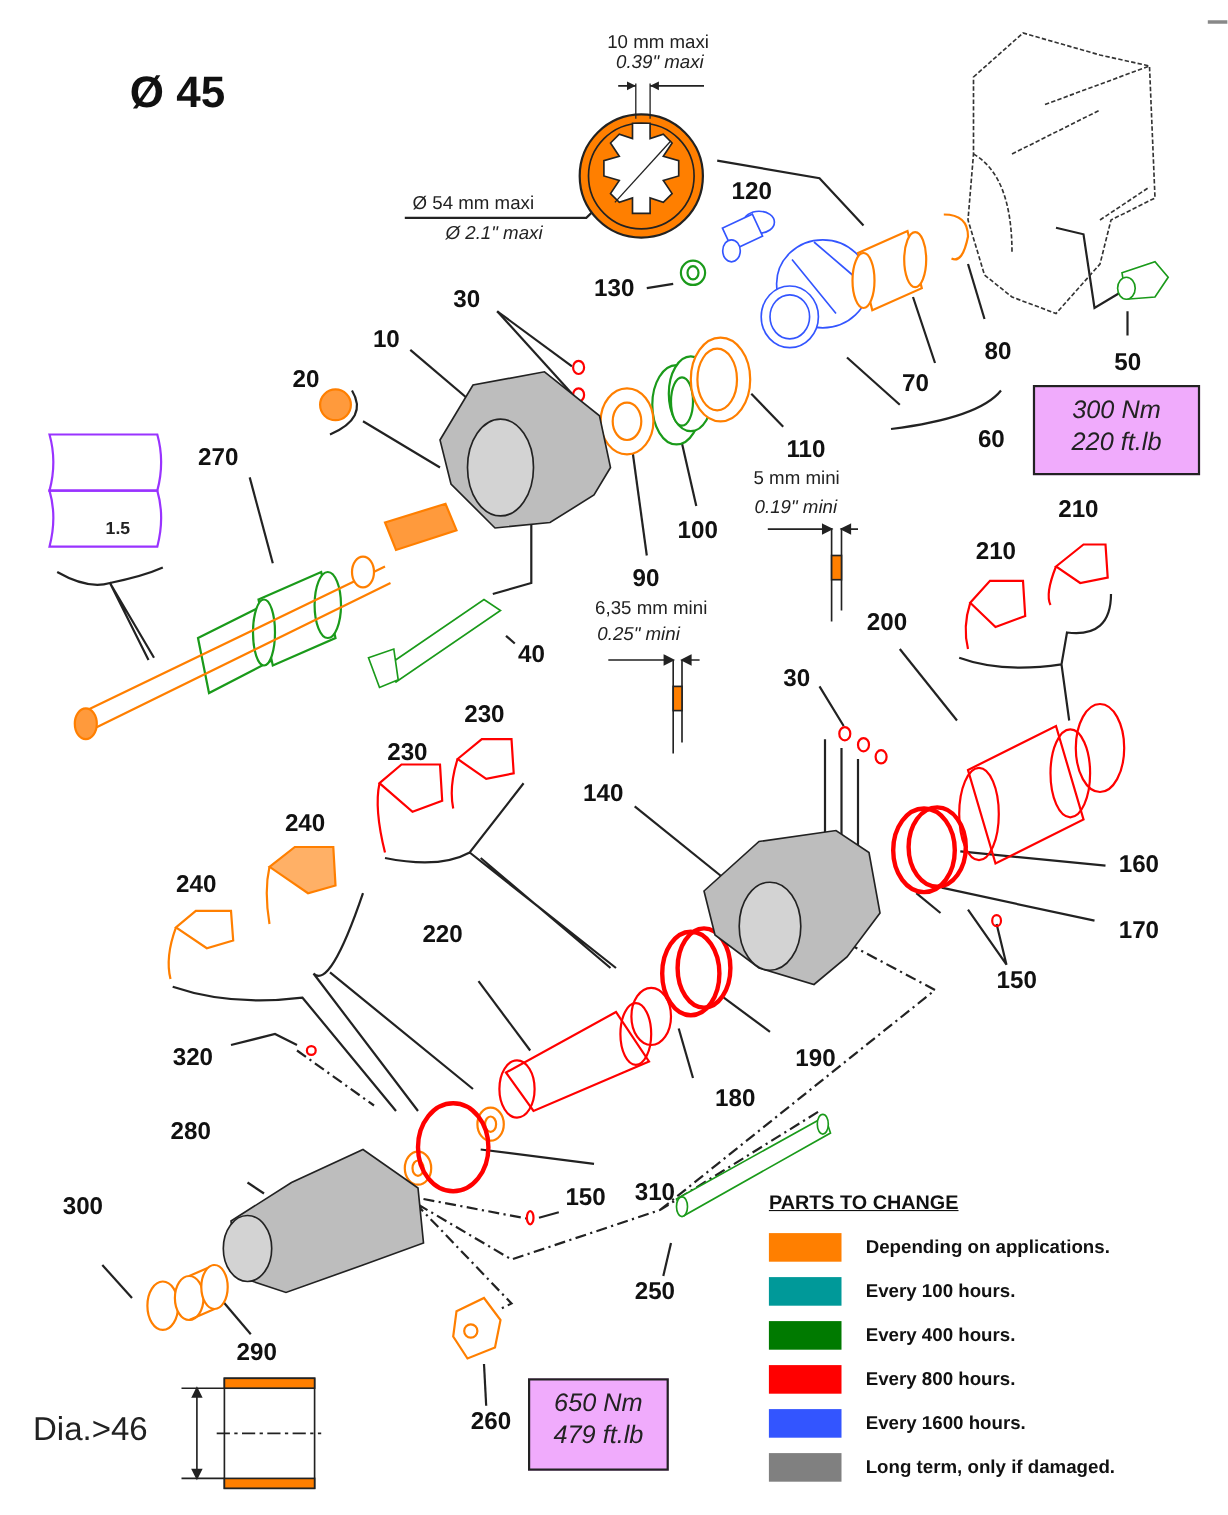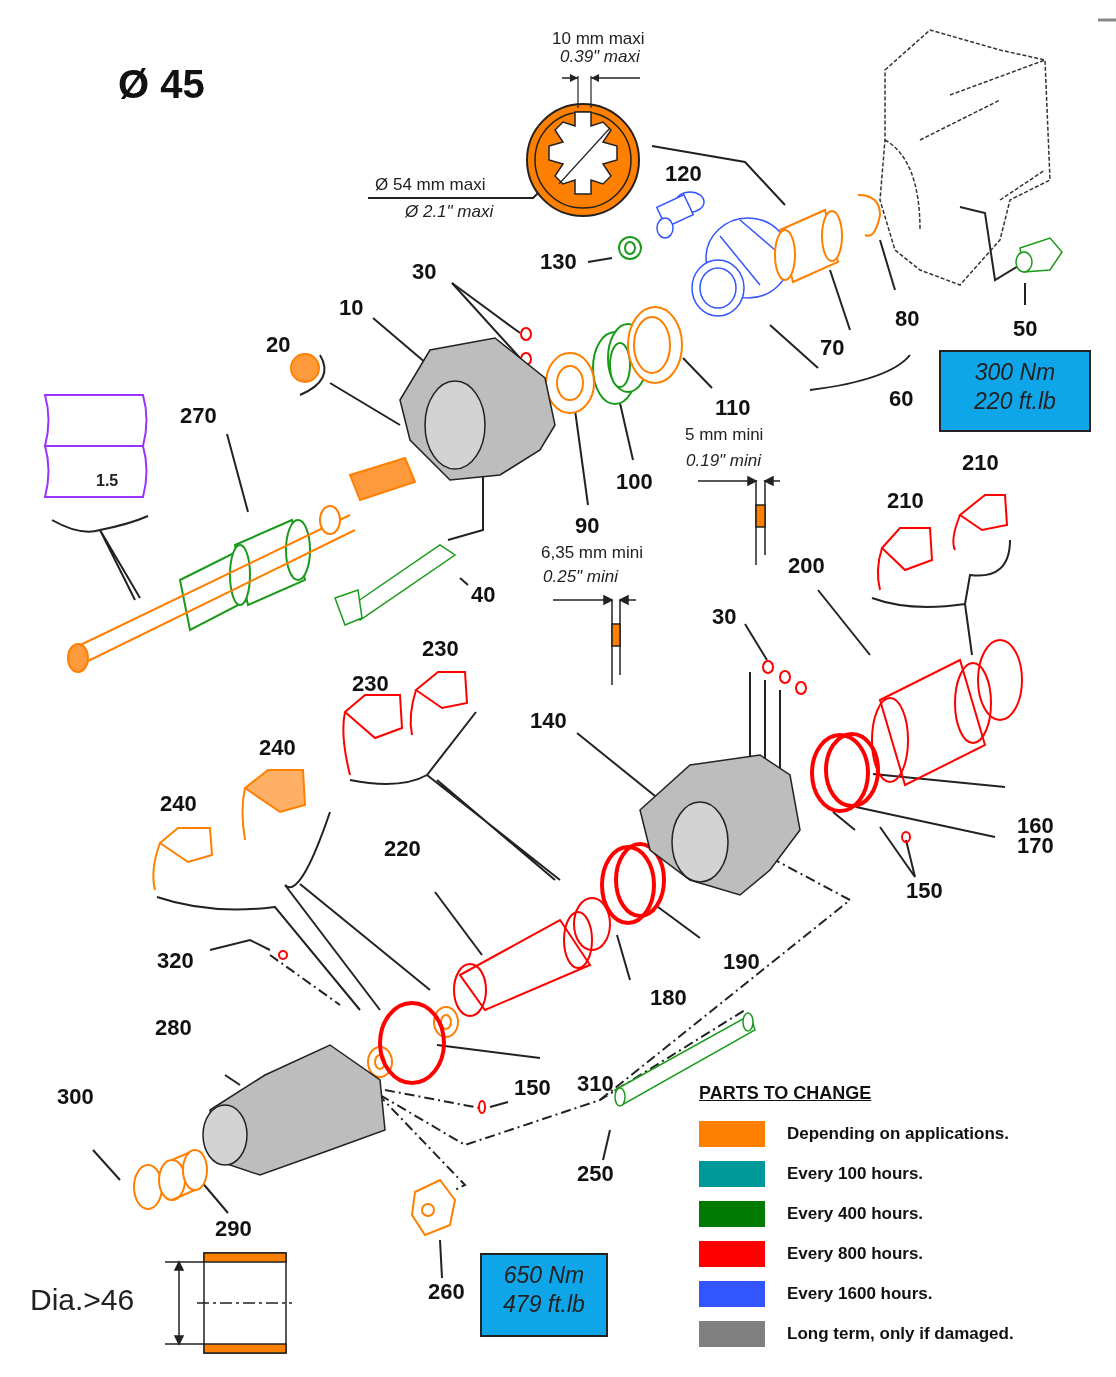--- a/index.html
+++ b/index.html
@@ -2,21 +2,21 @@
 <html><head>
 <meta charset="utf-8">
 <style>
   html,body{margin:0;padding:0;background:#fff;}
   body{width:1116px;height:1377px;position:relative;overflow:hidden;font-family:"Liberation Sans",sans-serif;color:#111;}
   #canvas{position:absolute;left:0;top:0;width:1116px;height:1377px;}
   .lbl{position:absolute;font-family:"Liberation Sans",sans-serif;font-weight:bold;font-size:22px;color:#111;line-height:1;white-space:nowrap;}
   .dim{position:absolute;font-family:"Liberation Sans",sans-serif;font-size:17px;color:#222;line-height:1;white-space:nowrap;}
   .dim.it{font-style:italic;}
   .title{position:absolute;left:118px;top:62px;font-size:40px;font-weight:bold;font-family:"Liberation Sans",sans-serif;}
-  .torque{position:absolute;background:#0ea5e9;border:2px solid #222;font-style:italic;font-size:23px;font-family:"Liberation Sans",sans-serif;color:#222;text-align:center;line-height:1.25;padding-top:6px;box-sizing:border-box;}
+  .torque{position:absolute;background:#f0abfc;border:2px solid #222;font-style:italic;font-size:23px;font-family:"Liberation Sans",sans-serif;color:#222;text-align:center;line-height:1.25;padding-top:6px;box-sizing:border-box;}
   .torque span{display:block;}
   .dia{position:absolute;left:30px;top:1283px;font-size:30px;font-family:"Liberation Sans",sans-serif;color:#222;}
   .legend{position:absolute;left:699px;top:1083px;}
   .legend-title{font-weight:bold;font-size:18px;text-decoration:underline;font-family:"Liberation Sans",sans-serif;margin-bottom:10px;}
   .legend-row{display:flex;align-items:center;height:40px;}
   .swatch{width:66px;height:26px;margin-right:22px;}
   .legend-text{font-weight:bold;font-size:17px;font-family:"Liberation Sans",sans-serif;}
 </style>
 </head>
 <body>
@@ -311,21 +311,21 @@
 <div class="lbl" style="left:820px;top:337px;">70</div>
 <div class="lbl" style="left:895px;top:308px;">80</div>
 <div class="lbl" style="left:575px;top:515px;">90</div>
 <div class="lbl" style="left:616px;top:471px;">100</div>
 <div class="lbl" style="left:715px;top:397px;">110</div>
 <div class="lbl" style="left:665px;top:163px;">120</div>
 <div class="lbl" style="left:540px;top:251px;">130</div>
 <div class="lbl" style="left:530px;top:710px;">140</div>
 <div class="lbl" style="left:906px;top:880px;">150</div>
 <div class="lbl" style="left:514px;top:1077px;">150</div>
-<div class="lbl" style="left:1017px;top:775px;margin-top:40px;">160</div>
+<div class="lbl" style="left:1017px;top:775px;">160</div>
 <div class="lbl" style="left:1017px;top:835px;">170</div>
 <div class="lbl" style="left:650px;top:987px;">180</div>
 <div class="lbl" style="left:723px;top:951px;">190</div>
 <div class="lbl" style="left:788px;top:555px;">200</div>
 <div class="lbl" style="left:887px;top:490px;">210</div>
 <div class="lbl" style="left:962px;top:452px;">210</div>
 <div class="lbl" style="left:384px;top:838px;">220</div>
 <div class="lbl" style="left:352px;top:673px;">230</div>
 <div class="lbl" style="left:422px;top:638px;">230</div>
 <div class="lbl" style="left:160px;top:793px;">240</div>

